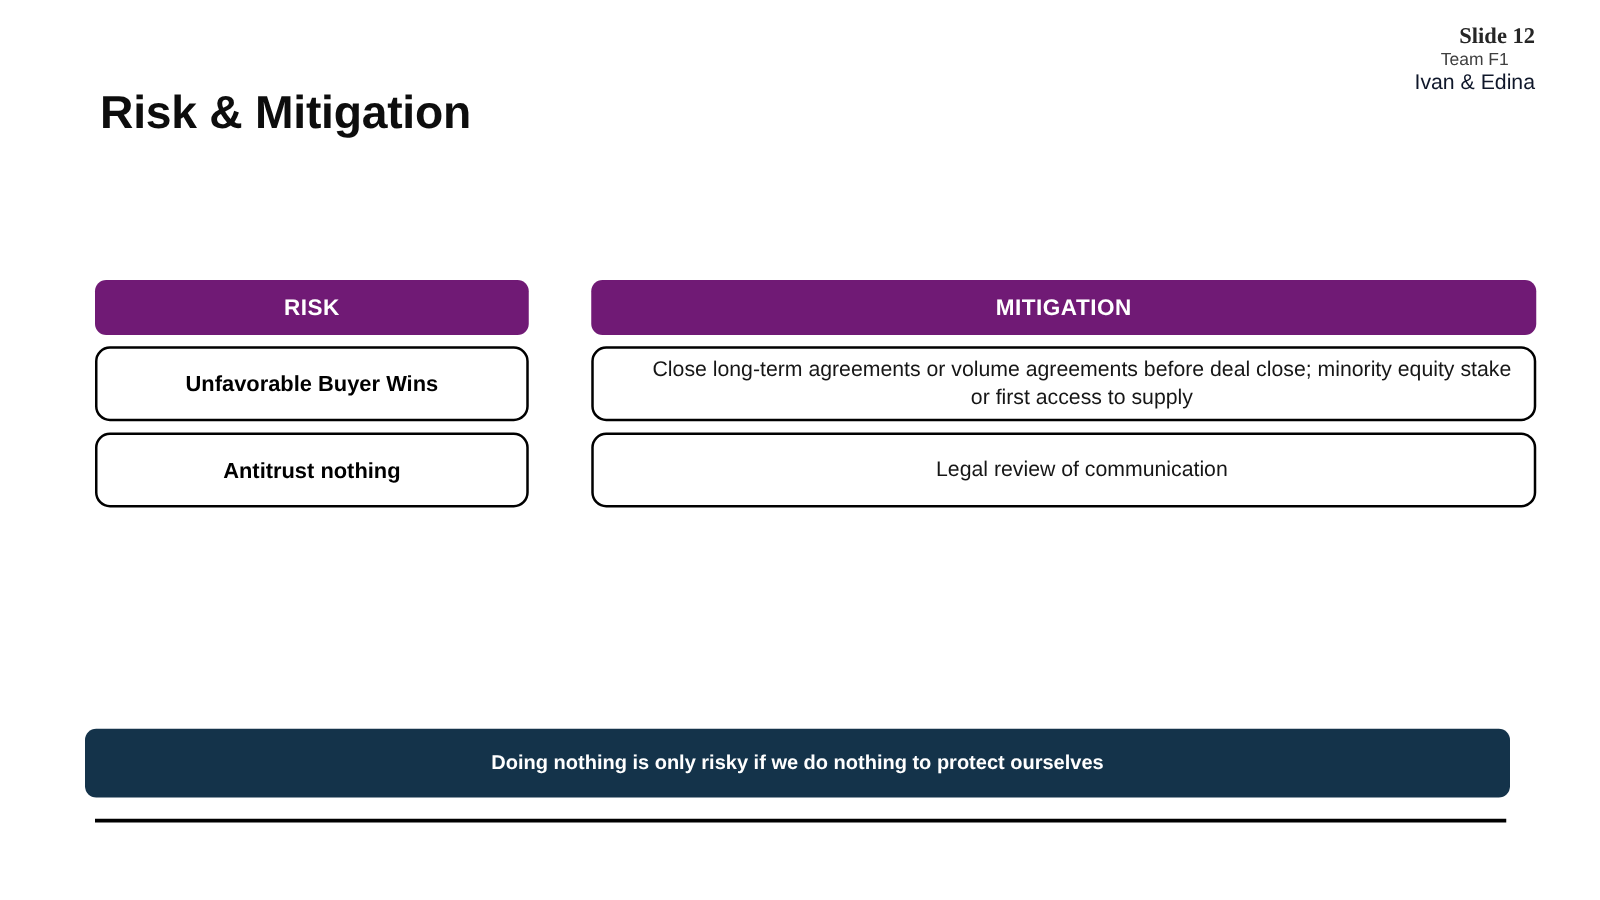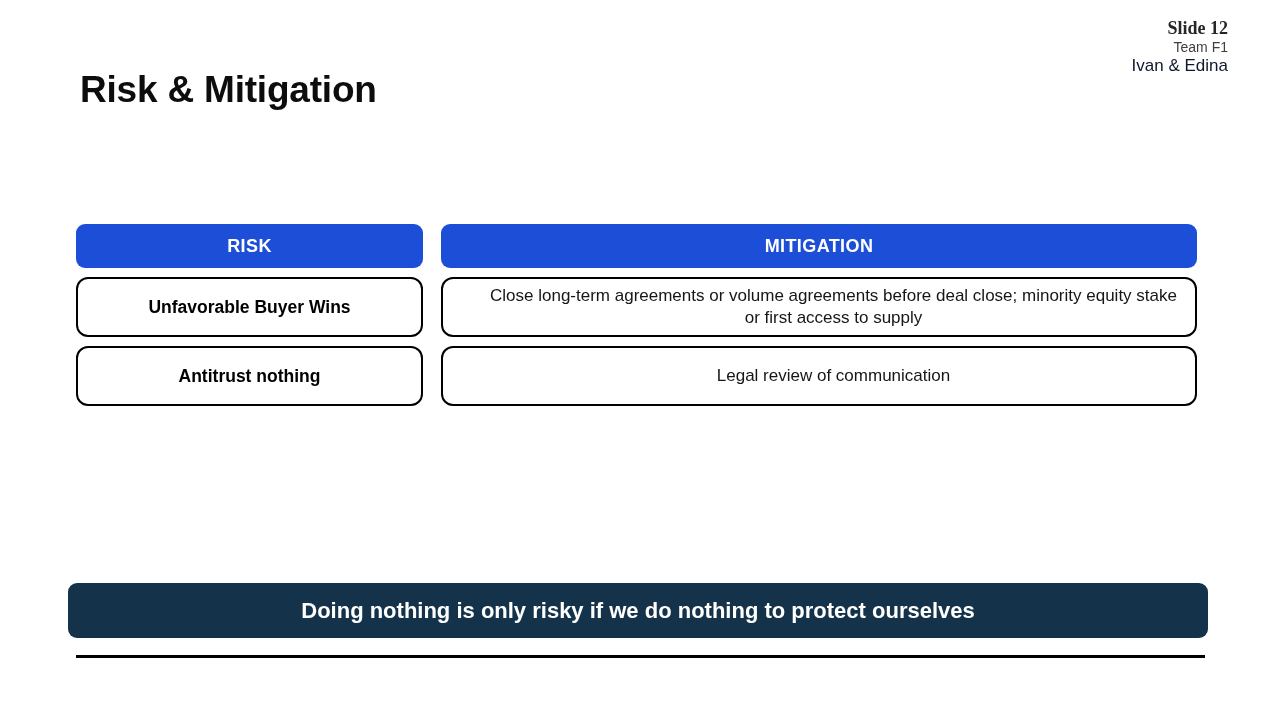--- a/index.html
+++ b/index.html
@@ -29,20 +29,21 @@
     font-size: 18px;
     font-weight: bold;
     color: #262626;
     display: block;
     font-family: Liberation Serif, serif;
   }
   .slide-meta .team-name {
     font-size: 14px;
     color: #3f3f3f;
     display: block;
+    text-align: center;
   }
   .slide-meta .authors {
     font-size: 17px;
     color: #0f172a;
     display: block;
   }
 
   
   .slide-title {
     position: absolute;
@@ -61,24 +62,24 @@
     top: 224px;
     width: 1121px;
   }
   .matrix-row {
     display: flex;
     align-items: stretch;
     gap: 18px;
     margin-bottom: 9px;
   }
   .col-risk { width: 347px; flex: 0 0 347px; }
-  .col-mitigation { width: 756px; flex: 0 0 756px; }
+  .col-mitigation { width: 756px; flex: 0 0 756px; margin-left: 32px; }
 
   .head-cell {
-    background: #1d4ed8;
+    background: #701a75;
     color: #ffffff;
     border-radius: 9px;
     height: 44px;
     display: flex;
     align-items: center;
     justify-content: center;
     font-size: 18px;
     font-weight: bold;
     letter-spacing: 0.4px;
   }
@@ -117,21 +118,21 @@
     left: 68px;
     top: 583px;
     width: 1140px;
     height: 55px;
     background: #14334a;
     border-radius: 9px;
     display: flex;
     align-items: center;
     justify-content: center;
     color: #ffffff;
-    font-size: 22px;
+    font-size: 16px;
     font-weight: bold;
     box-sizing: border-box;
   }
 
   
   .footer-rule {
     position: absolute;
     left: 76px;
     top: 655px;
     width: 1129px;

